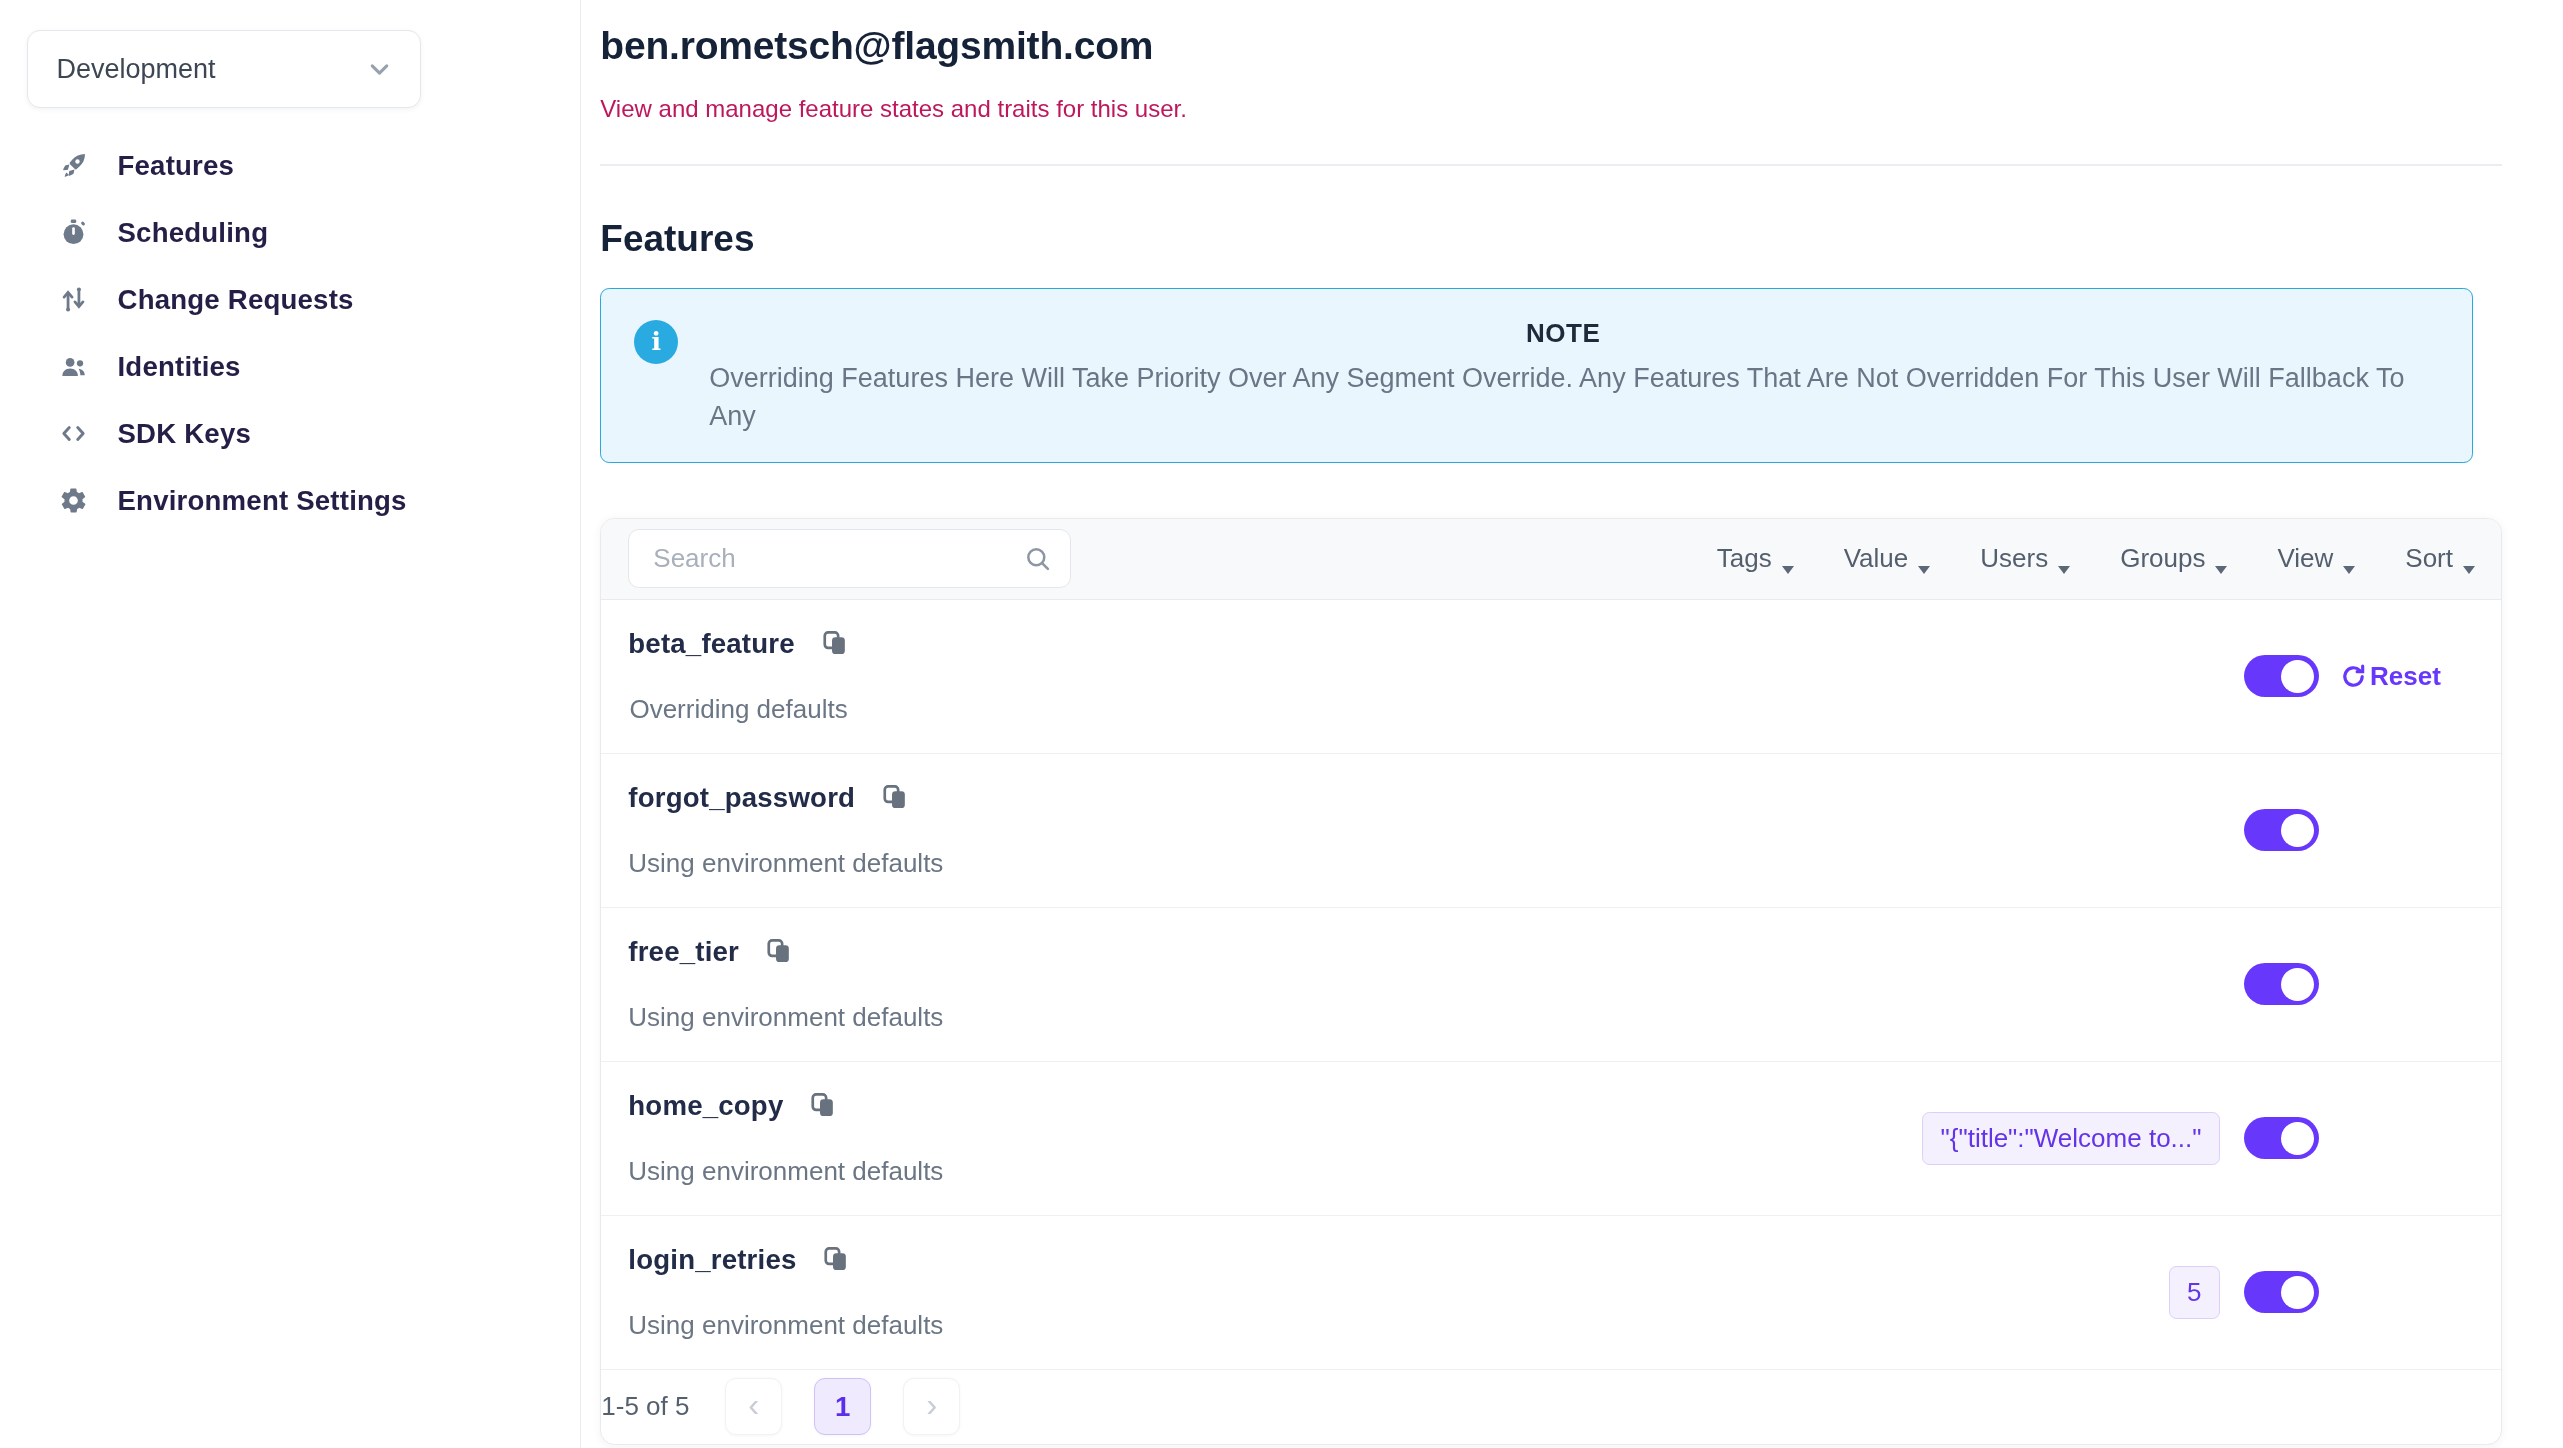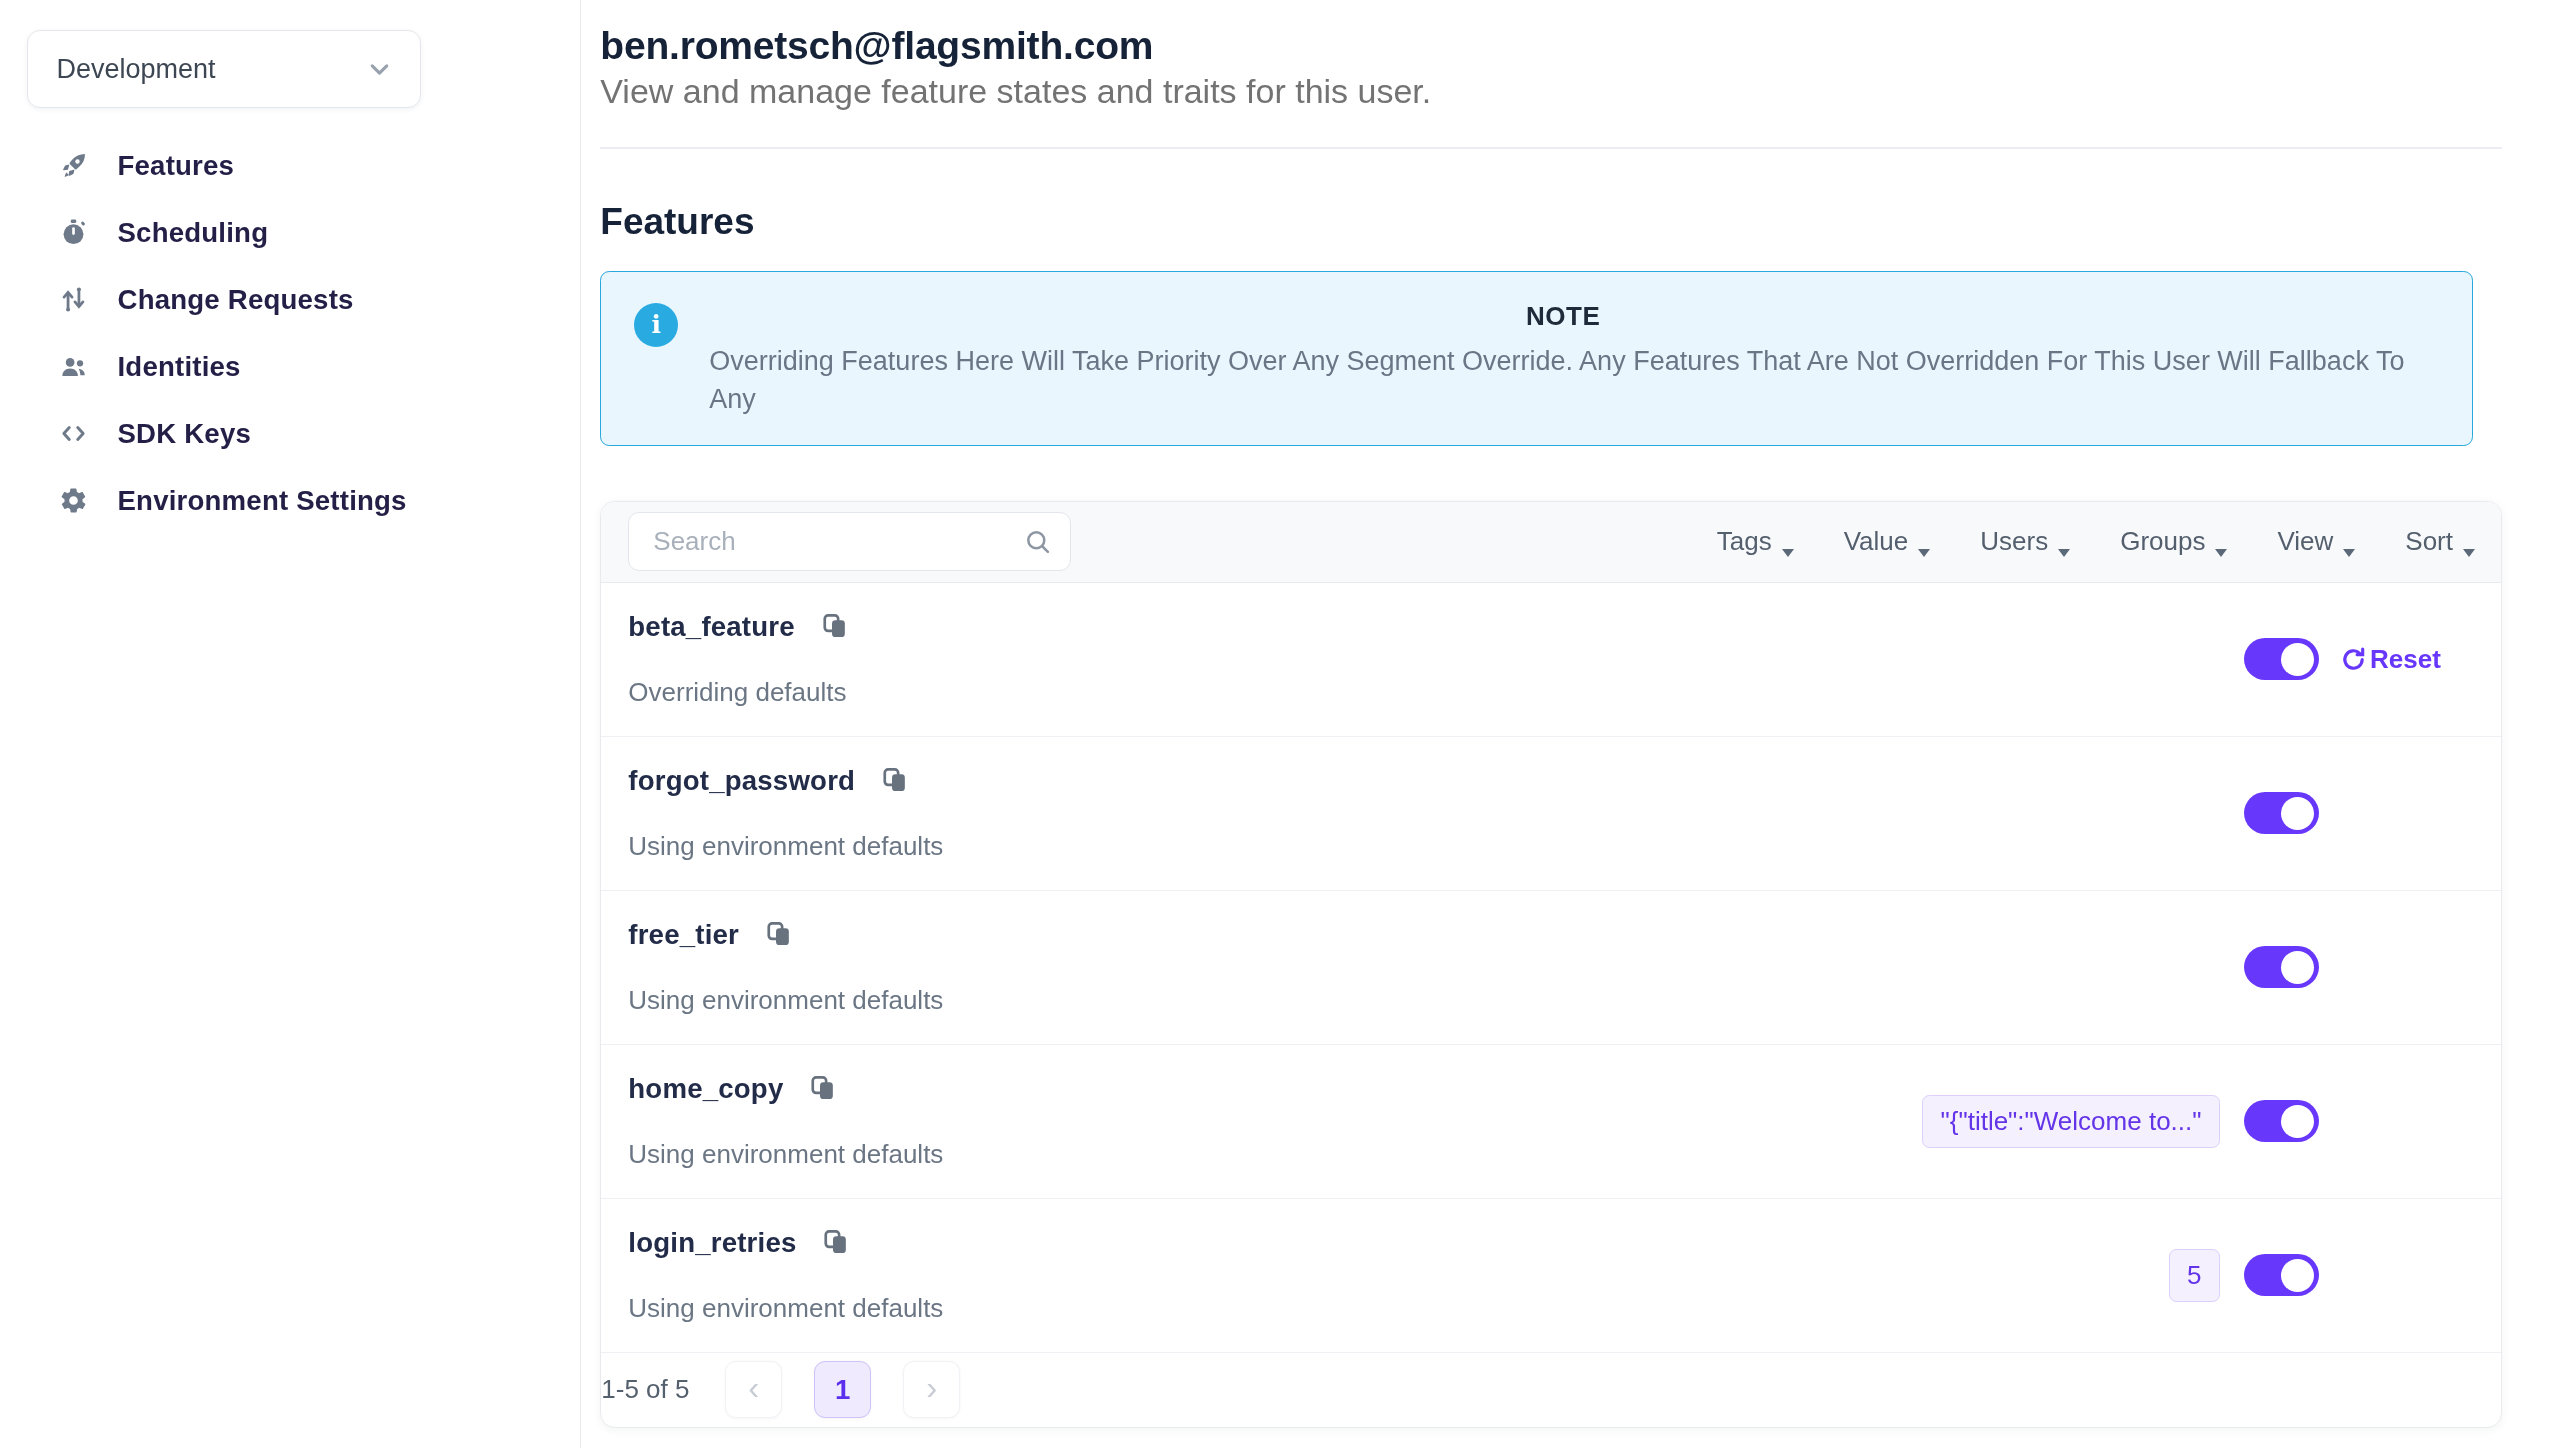--- a/index.html
+++ b/index.html
@@ -45,21 +45,21 @@
   .nav{margin-top:24px;}
   .nav-item{
     height:67px;display:flex;align-items:center;gap:28.5px;
     padding-left:58px;cursor:pointer;
   }
   .nav-item .nav-ic{width:31px;height:31px;flex:none;display:flex;align-items:center;justify-content:center;}
   .nav-item .nav-label{font-size:27.6px;font-weight:600;color:var(--sidebar-ink);letter-spacing:0.2px;}
   
   .main{flex:1;padding:22px 61px 0 19.3px;}
   .page-title{font-size:39px;font-weight:700;color:var(--ink);line-height:48px;letter-spacing:-0.2px;}
-  .page-subtitle{margin-top:3px;font-size:34px;color:#737373;line-height:37px;}
+  .page-subtitle{margin-top:20px;font-size:24px;color:#be185d;line-height:37px;}
   .hr{margin-top:37px;height:1.8px;background:#ebedf0;}
   .section-heading{margin-top:48px;font-size:37px;font-weight:700;color:var(--ink);line-height:50px;}
   
   .note{
     margin-top:24px;width:calc(100% - 29px);height:175px;
     background:var(--note-bg);border:1.8px solid var(--note-border);border-radius:9.2px;
     display:flex;gap:31px;padding:29px 55px 0 33px;
   }
   .note-ic{
     width:44px;height:44px;flex:none;border-radius:50%;
@@ -98,21 +98,21 @@
     width:0;height:0;border-left:6.4px solid transparent;border-right:6.4px solid transparent;
     border-top:8.3px solid #5b6878;margin-top:2.8px;
   }
   
   .rows{flex:1;display:flex;flex-direction:column;}
   .frow{
     flex:1;display:flex;align-items:center;justify-content:space-between;
     padding:0 26px 0 27px;border-bottom:1.8px solid var(--row-sep);
   }
   .frow:last-child{border-bottom:none;}
-  .row-left{display:flex;flex-direction:column;gap:34px;}
+  .row-left{display:flex;flex-direction:column;gap:34px;text-align:center;}
   .name-line{display:flex;align-items:center;gap:25px;}
   .fname{font-size:27.6px;font-weight:600;color:var(--ink-name);letter-spacing:0.2px;}
   .copy-btn{width:29px;height:31px;flex:none;cursor:pointer;display:flex;align-items:center;justify-content:center;}
   .fstatus{font-size:26px;color:#6b7685;}
   .row-right{display:flex;align-items:center;}
   .chip{
     background:var(--accent-soft-bg);border:1.8px solid var(--accent-soft-border);
     border-radius:7.4px;color:#6334e8;font-size:26px;line-height:31px;
     padding:10px 17.5px;margin-right:24px;cursor:pointer;white-space:nowrap;
   }

